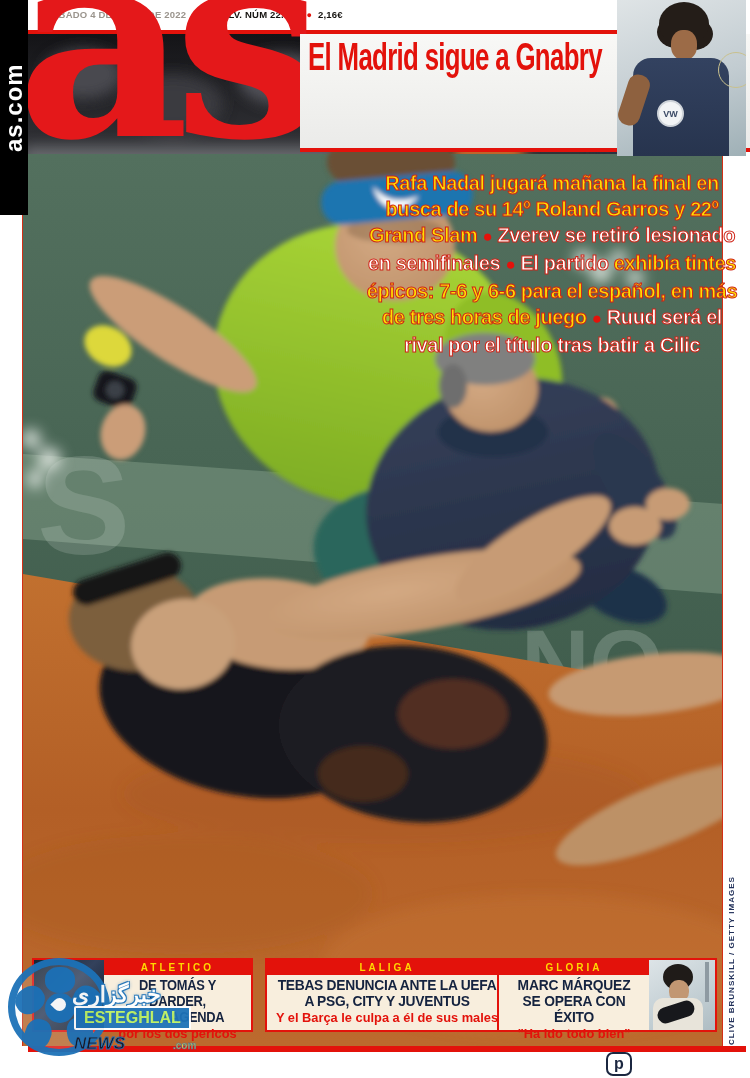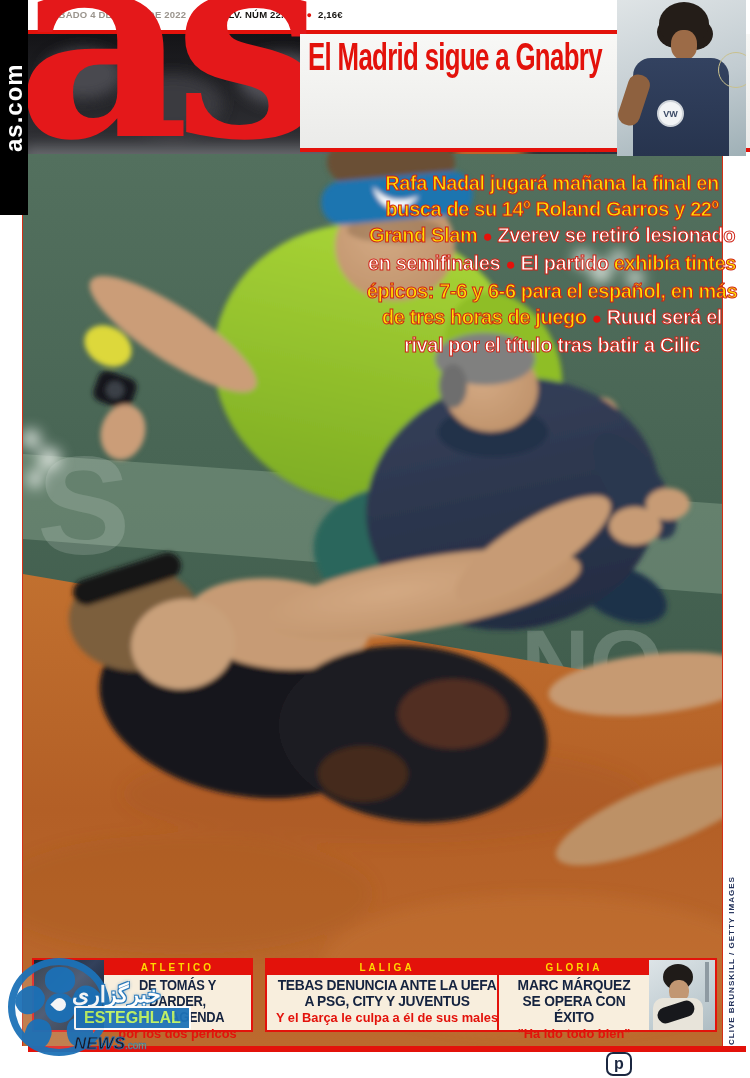--- a/index.html
+++ b/index.html
@@ -124,21 +124,21 @@
   .wm-core:after{content:"";position:absolute;left:8px;top:5px;width:13px;height:13px;background:#fff;
                  border-radius:50% 50% 50% 0;transform:rotate(45deg);}
   .wm-fa{position:absolute;left:64px;top:26px;font-size:22px;font-weight:bold;color:#fff;
          text-shadow:1px 1px 0 var(--watermark_blue),-1px 1px 0 var(--watermark_blue),
                      1px -1px 0 var(--watermark_blue),-1px -1px 0 var(--watermark_blue),0 0 4px rgba(29,114,184,.8);}
   .wm-badge{position:absolute;left:54px;top:50px;background:var(--watermark_blue);color:#bef264;
             font-weight:bold;font-size:16px;padding:1px 8px;border:2px solid #fff;border-radius:2px;margin-left:12px;}
   .wm-news{position:absolute;left:66px;top:78px;white-space:nowrap;}
   .wm-news .n1{font-weight:bold;font-style:italic;font-size:17px;color:#0f172a;
                -webkit-text-stroke:.8px var(--watermark_blue);}
-  .wm-news .n2{font-weight:normal;font-size:10px;color:#ffd23f;-webkit-text-stroke:.5px var(--watermark_blue);}
+  .wm-news .n2{font-weight:bold;font-size:10px;color:#ffd23f;padding-left:48px;-webkit-text-stroke:.5px var(--watermark_blue);}
 </style>
 </head>
 <body>
 
 <div id="page">
 
   <div class="topbar">
     <span class="date">SÁBADO 4 DE JUNIO DE 2022</span>
     <span class="dot">●</span>
     <span class="ed">AÑO LV. NÚM 22.924</span>

